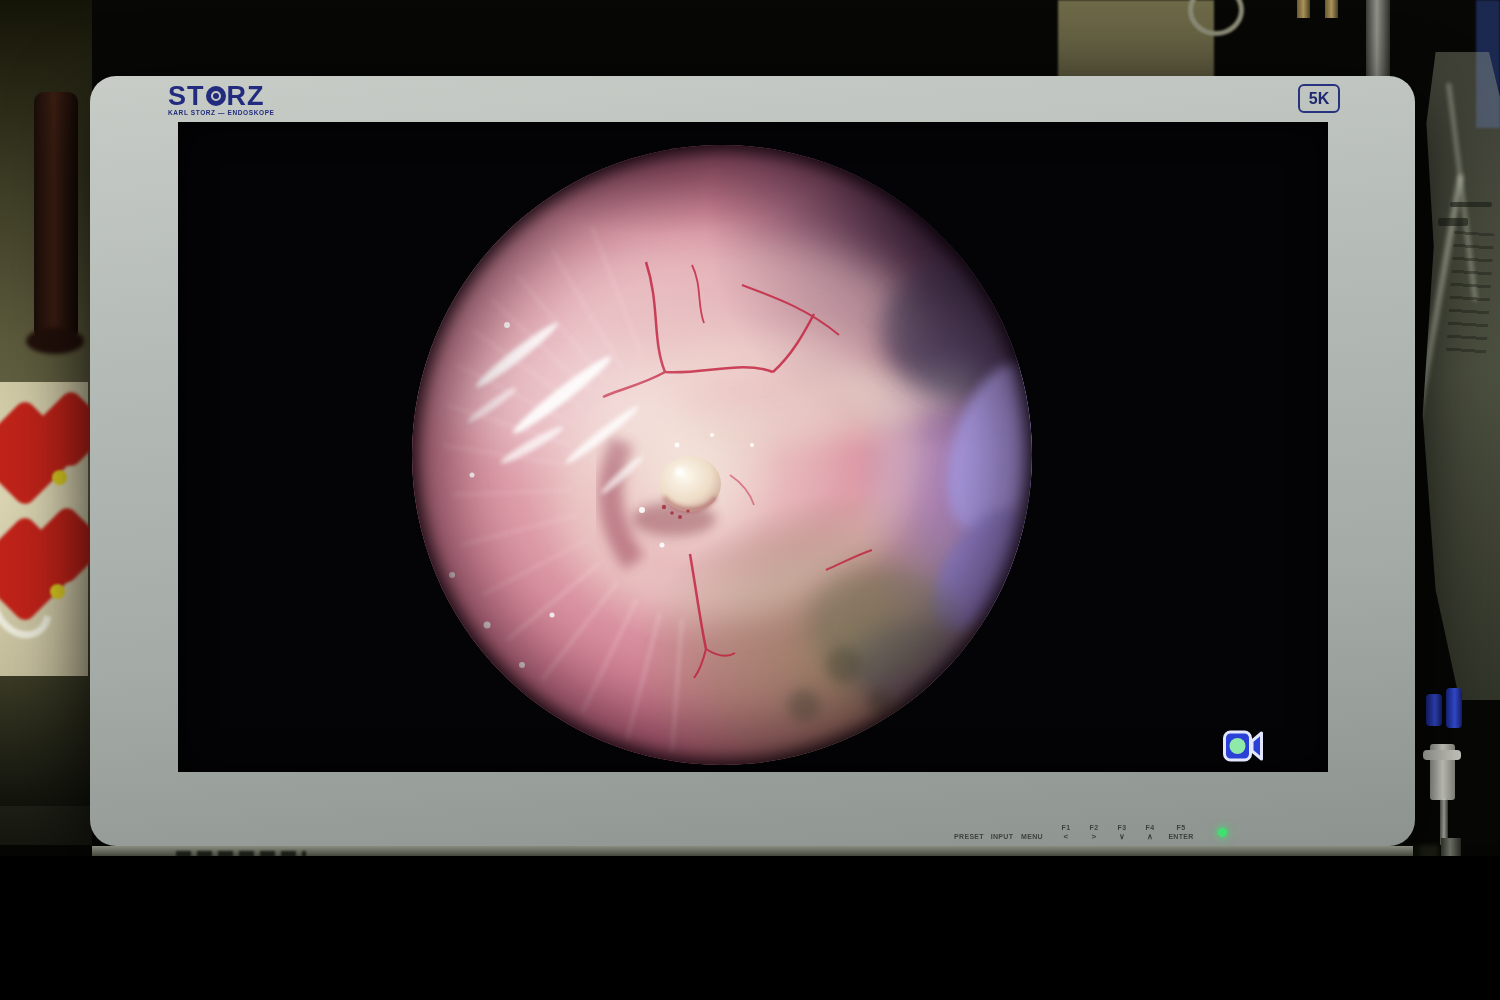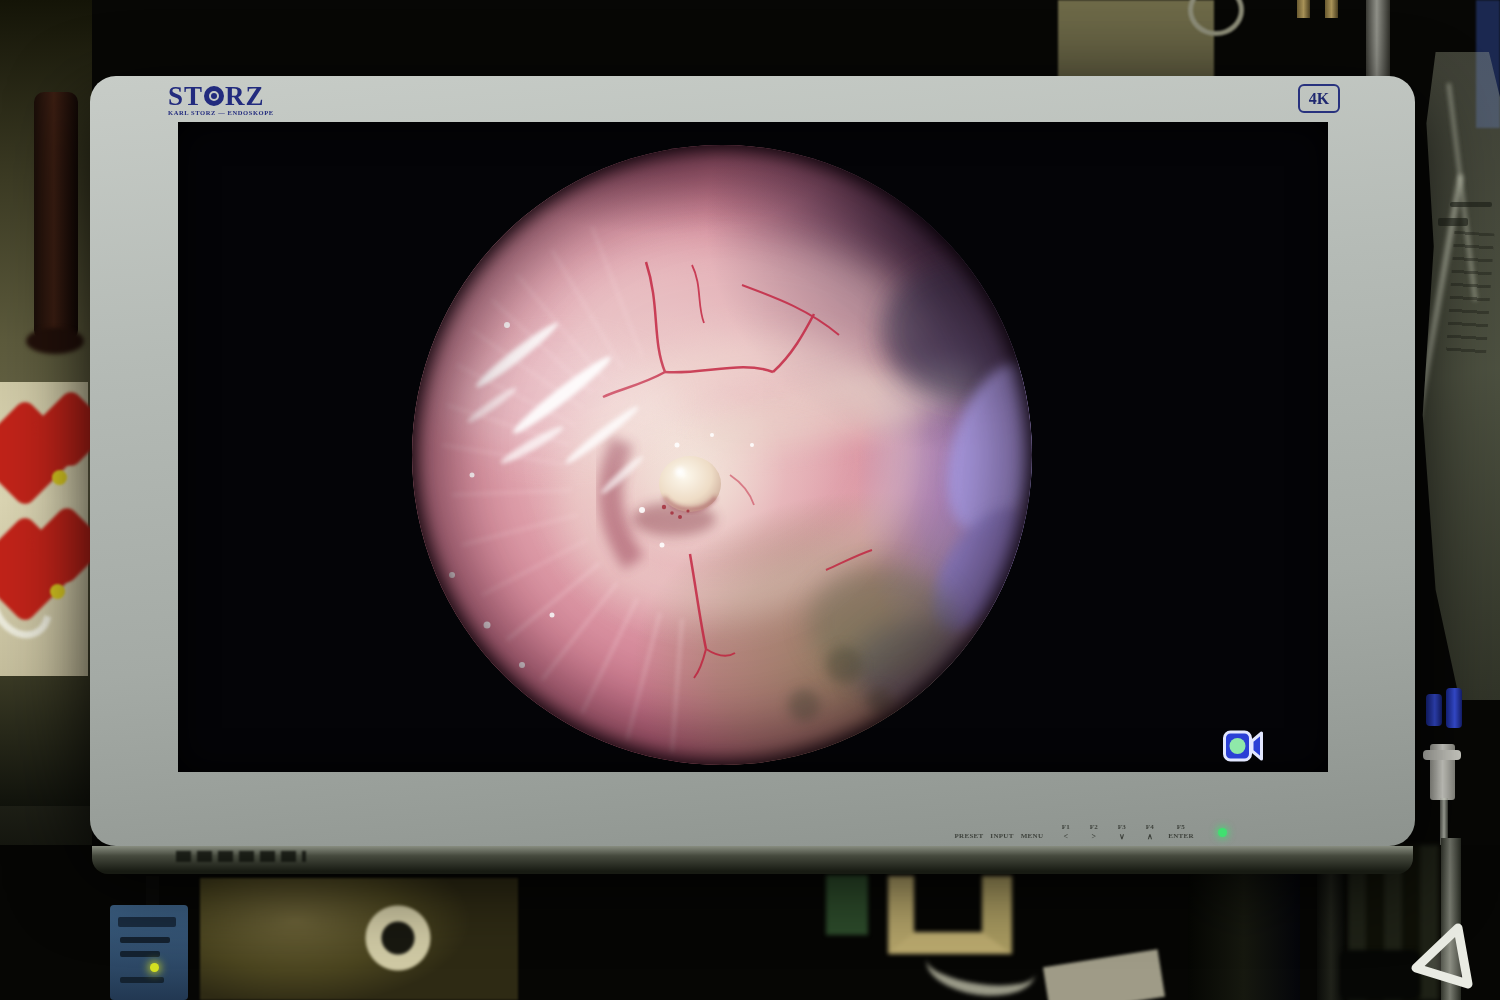--- a/index.html
+++ b/index.html
@@ -1,17 +1,17 @@
 <!DOCTYPE html>
 <html><head>
 <meta charset="utf-8">
 <style>
   html,body{margin:0;padding:0;background:#000;}
-  #stage{position:relative;width:1500px;height:1000px;overflow:hidden;
-         background:#070705;font-family:Liberation Serif, serif;}
+  #stage{position:relative;width:1500px;height:856px;overflow:hidden;
+         background:#070705;font-family:Liberation Sans, sans-serif;}
   .abs{position:absolute;}
 
   
   .left-wall{left:0;top:0;width:92px;height:1000px;
     background:linear-gradient(180deg,#141407 0%,#3c3b24 18%,#5c5a3c 34%,#6b684a 48%,#4a4930 62%,#23241a 78%,#0a0c07 90%);}
   .brown-pole{left:34px;top:92px;width:44px;height:248px;border-radius:10px;
     background:linear-gradient(90deg,#190d08,#3c1e12 45%,#120805);}
   .brown-pole-base{left:26px;top:328px;width:58px;height:26px;border-radius:50%;background:#22100a;filter:blur(2px);}
   .cream-panel{left:0;top:382px;width:88px;height:298px;
     background:linear-gradient(180deg,#cfc9a6,#dad4b2 40%,#c4bd9c);}
@@ -184,21 +184,21 @@
     <div class="abs logo">
       <div class="logo-main">
         <span>ST</span>
           <span class="logo-o"></span>
           <span>RZ</span>
       </div>
       <div class="logo-sub">KARL STORZ — ENDOSKOPE</div>
     </div>
 
     <div class="abs badge-4k">
-      <span>4K</span>
+      <span>5K</span>
     </div>
 
     <div class="abs screen">
 
       <div class="abs endo">
         <svg width="620" height="620" viewBox="0 0 620 620">
           <defs>
             <filter id="b2" x="-40%" y="-40%" width="180%" height="180%">
                 <feGaussianBlur stdDeviation="2"></feGaussianBlur>
               </filter>

